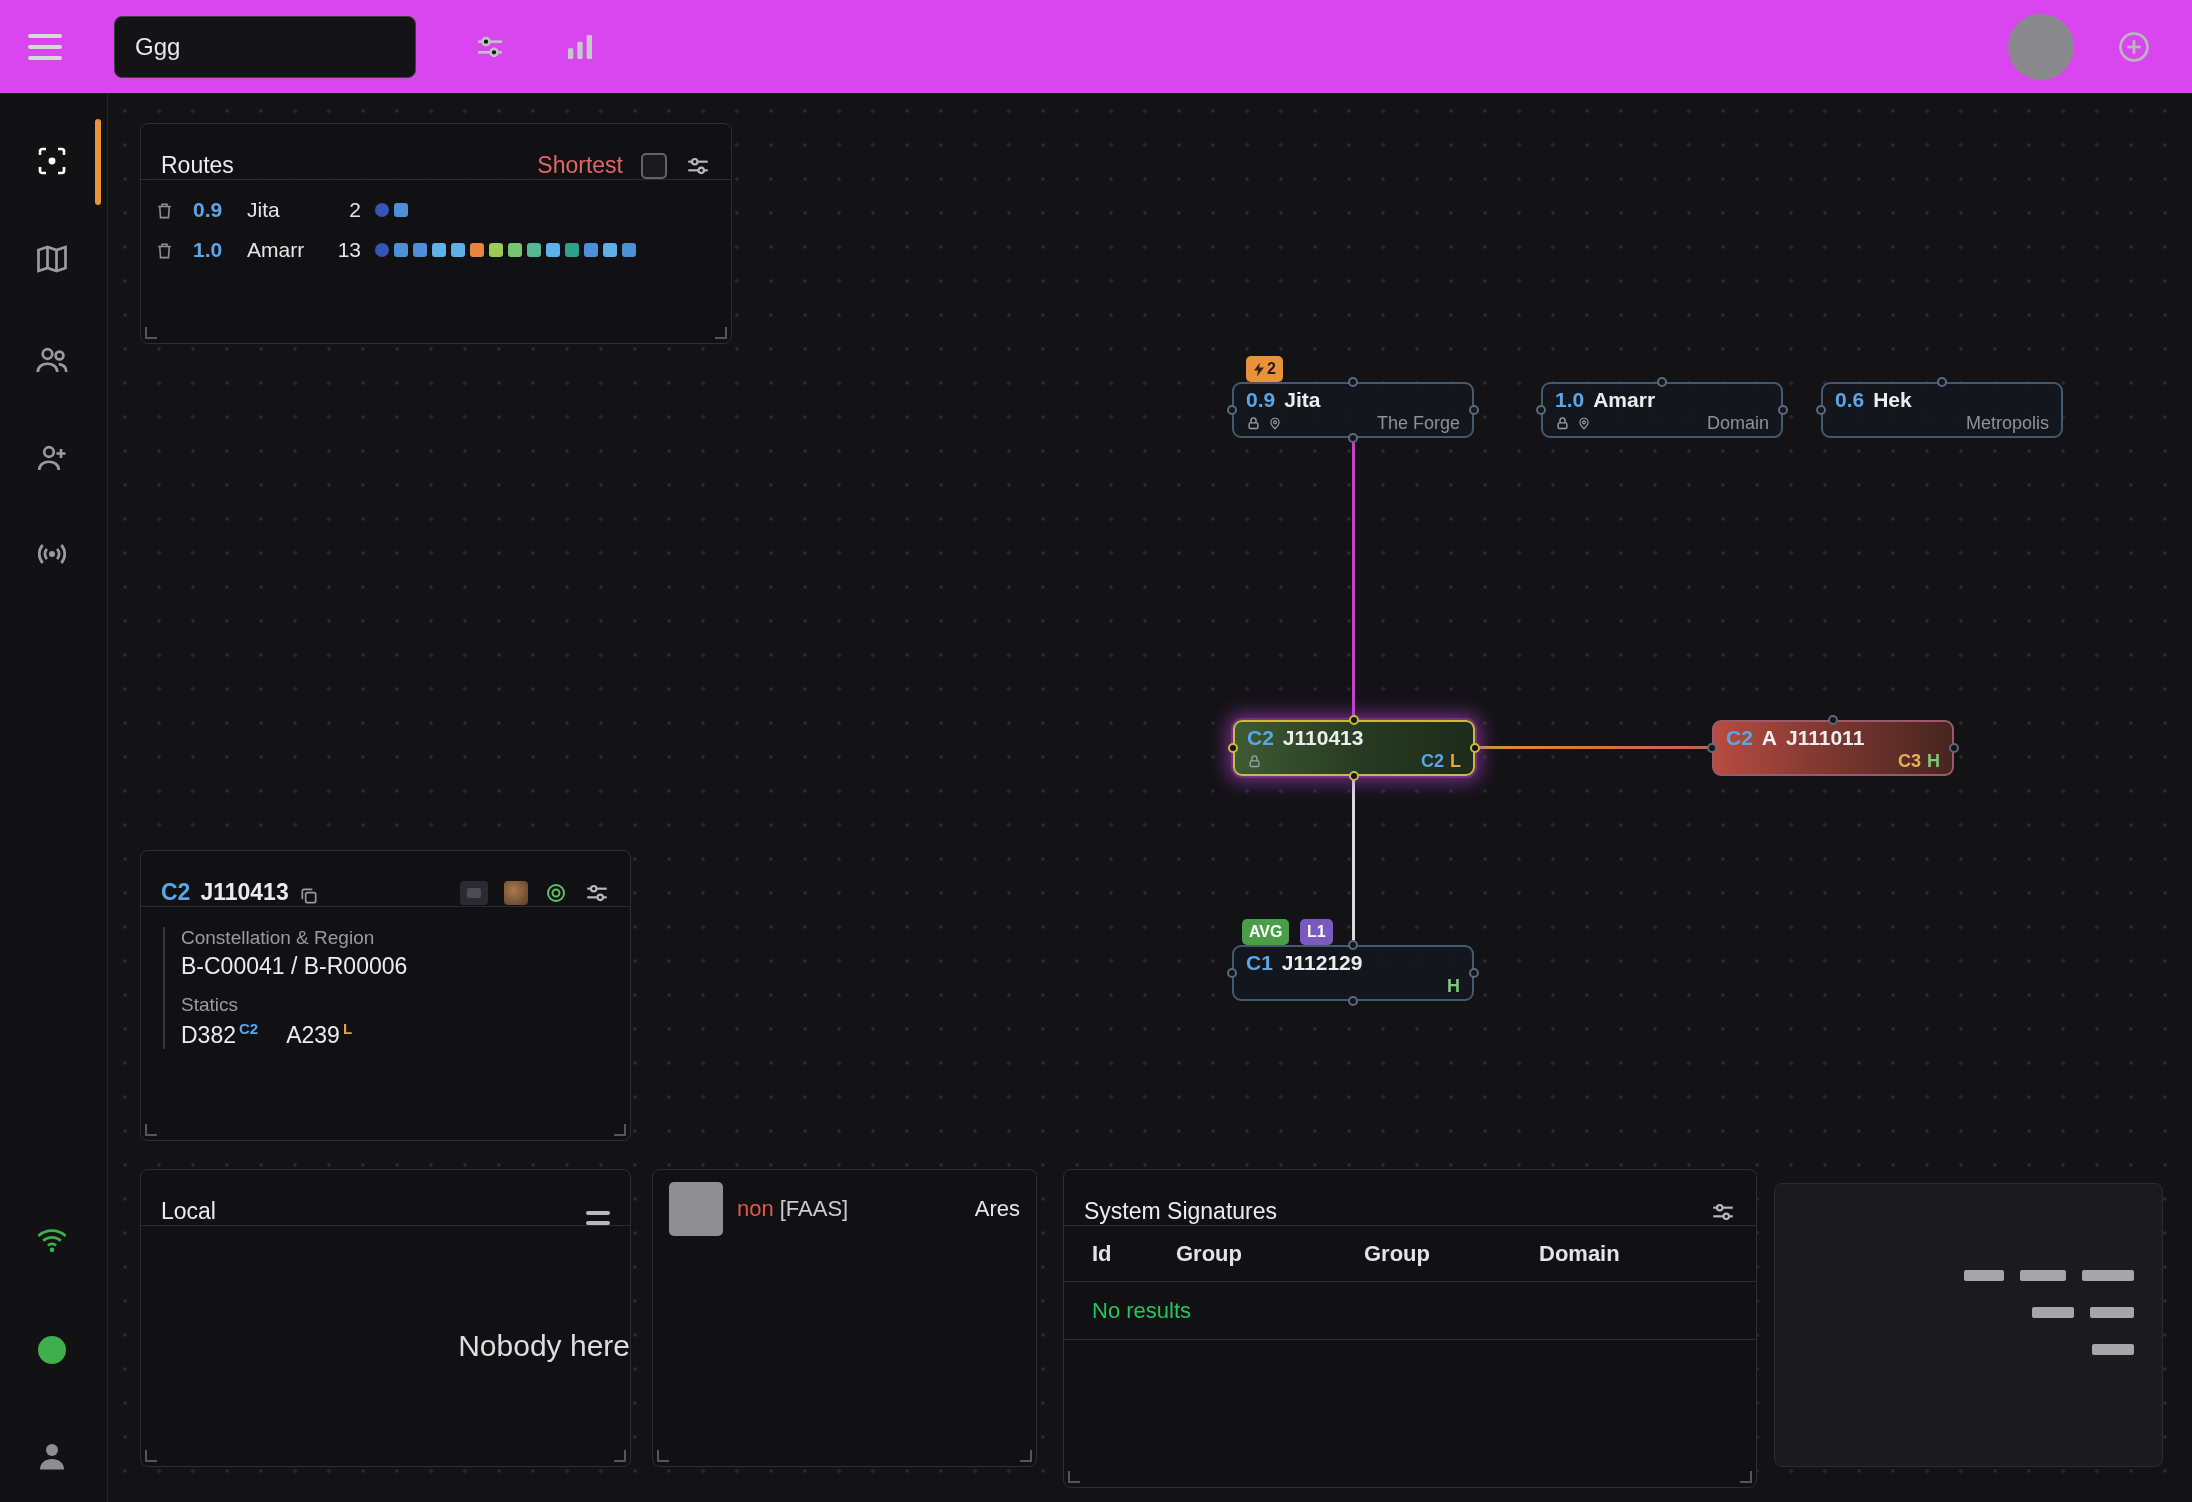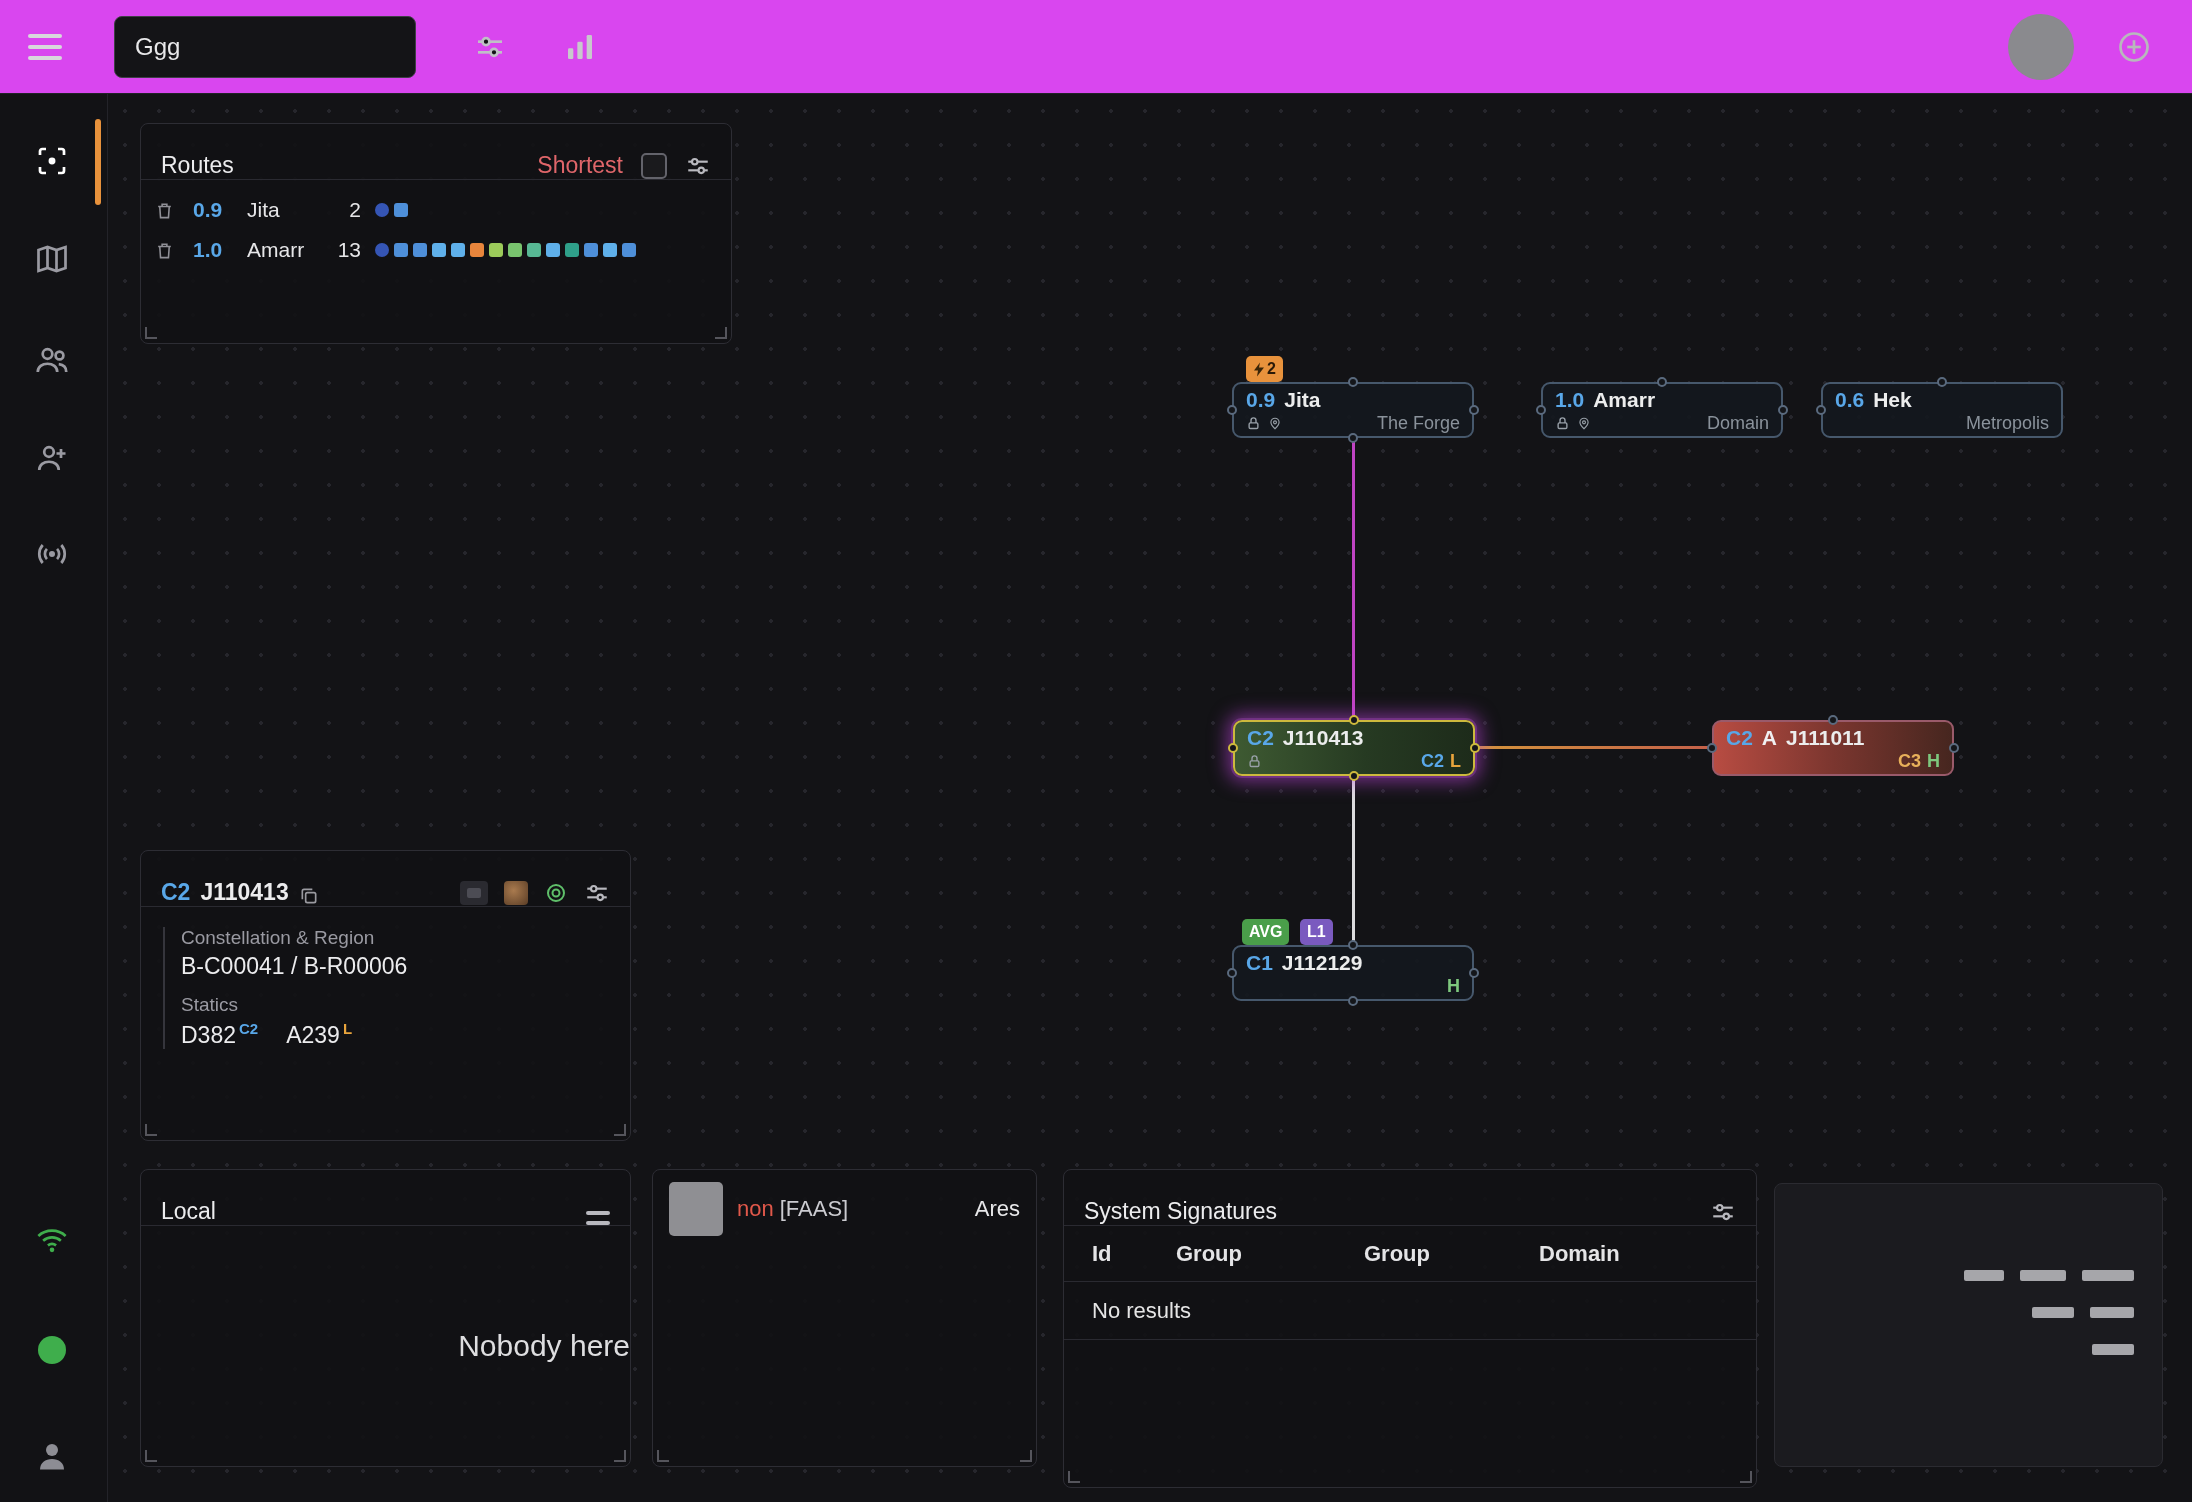--- a/index.html
+++ b/index.html
@@ -131,21 +131,21 @@
   .pilot-avatar { width:54px; height:54px; background:#8f8f93; border-radius:5px; flex:none; }
   .pilot-name { color:#e0584a; font-size:22px; }
   .pilot-corp { color:#cbcbd0; font-size:22px; margin-left:6px; }
   .pilot-ship { margin-left:auto; color:#e8e8ea; font-size:22px; }
 
   .sigs { left:1063px; top:1169px; width:694px; height:319px; }
   .sig-cols { display:grid; grid-template-columns:84px 188px 175px 1fr; padding:0 28px;
     height:56px; align-items:center; font-size:22px; font-weight:700; color:#e4e4e6;
     border-bottom:1px solid #2a2a31; }
   .sig-empty { height:58px; display:flex; align-items:center; padding:0 28px;
-    font-size:22px; color:#e5e5e5; border-bottom:1px solid #2a2a31; }
+    font-size:22px; color:#22c55e; border-bottom:1px solid #2a2a31; }
 
   .minimap { left:1774px; top:1183px; width:389px; height:284px; background:#1b1b1f;
     border:1px solid #2b2b31; border-radius:8px; z-index:20; position:absolute;
     display:flex; flex-direction:column; align-items:flex-end; padding:86px 28px 0 0; }
   .sk-row { display:flex; gap:16px; justify-content:flex-end; margin-bottom:26px; }
   .sk-bar { height:11px; background:#a6a6aa; border-radius:2px; display:inline-block; }
 
   svg { display:block; }
 </style>
 </head>

